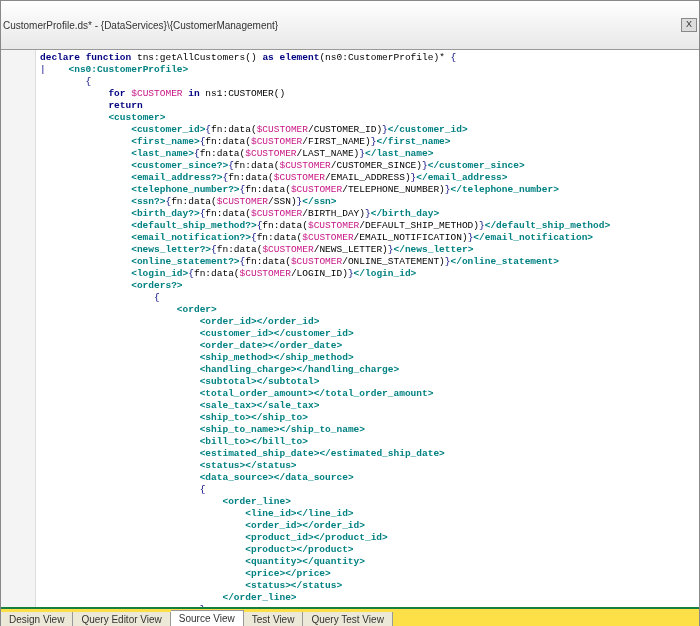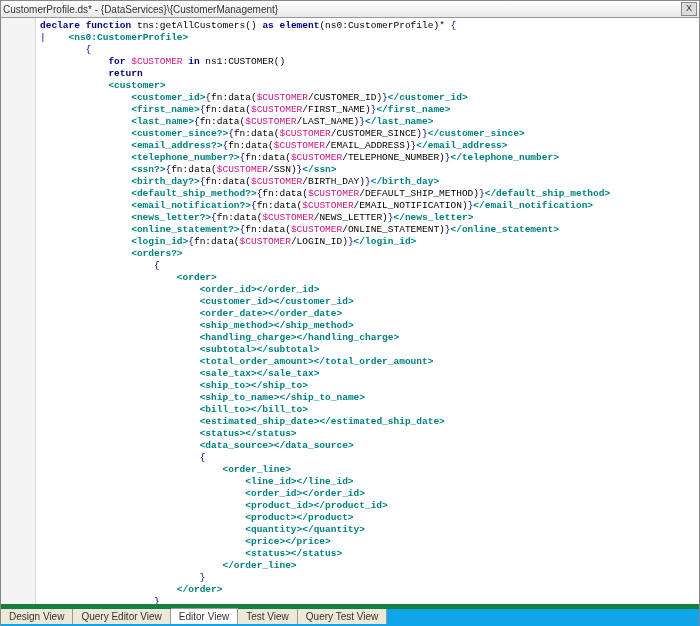--- a/index.html
+++ b/index.html
@@ -1,23 +1,23 @@
 <!DOCTYPE html>
 <html><head>
 <meta charset="utf-8">
 <style>
 html,body{margin:0;padding:0;font-family:"Courier New",monospace;font-size:9.5px;background:#ece9d8;width:700px;height:626px;overflow:hidden}
 .window{display:flex;flex-direction:column;height:100%;border:1px solid #888;background:#fff}
-.titlebar{height:16px;background:linear-gradient(#fff,#e8e8e8);border-bottom:1px solid #999;display:flex;align-items:center;padding:0 2px;font-family:Tahoma,sans-serif;font-size:10px;color:#333}
+.titlebar{height:16px;background:linear-gradient(#fff,#e8e8e8);border-bottom:1px solid #999;display:flex;align-items:center;padding:16px 2px;font-family:Tahoma,sans-serif;font-size:10px;color:#333}
 .titlebar .spacer{flex:1}
 .closebtn{width:14px;height:12px;border:1px solid #888;background:#ddd;font-family:Arial;font-size:9px;line-height:10px;text-align:center;cursor:pointer}
 .gutter{width:34px;background:#f4f4f4;border-right:1px solid #ddd;flex-shrink:0}
 .codewrap{display:flex;flex:1;overflow:auto;background:#fff}
 .code{white-space:pre;padding:2px 4px 20px 4px;line-height:12px;color:#000}
-.tabs{height:18px;background:#0ea5e9;border-top:5px solid #15803d;display:flex;align-items:flex-start;font-family:Tahoma,sans-serif;font-size:10px}
+.tabs{height:18px;background:#fde047;border-top:2px solid #15803d;display:flex;align-items:flex-end;font-family:Tahoma,sans-serif;font-size:10px}
 .tab{padding:2px 8px;border-right:1px solid #999;cursor:pointer;background:#ece9d8;color:#333}
 .tab.active{background:#fff;border-top:1px solid #999;position:relative;top:-1px}
 .kw{color:#000080;font-weight:bold}
 .pink{color:#c71585}
 .teal{color:#008080;font-weight:bold}
 .op{color:#000080}
 </style>
 </head>
 <body>
 
@@ -87,17 +87,17 @@
                 
                     
                     
                 
             </div>
   </div>
 
   <div class="tabs">
     <div class="tab">Design View</div>
     <div class="tab">Query Editor View</div>
-    <div class="tab active">Editor View</div>
+    <div class="tab active">Source View</div>
     <div class="tab">Test View</div>
     <div class="tab">Query Test View</div>
   </div>
 </div>
 
 </body></html>

